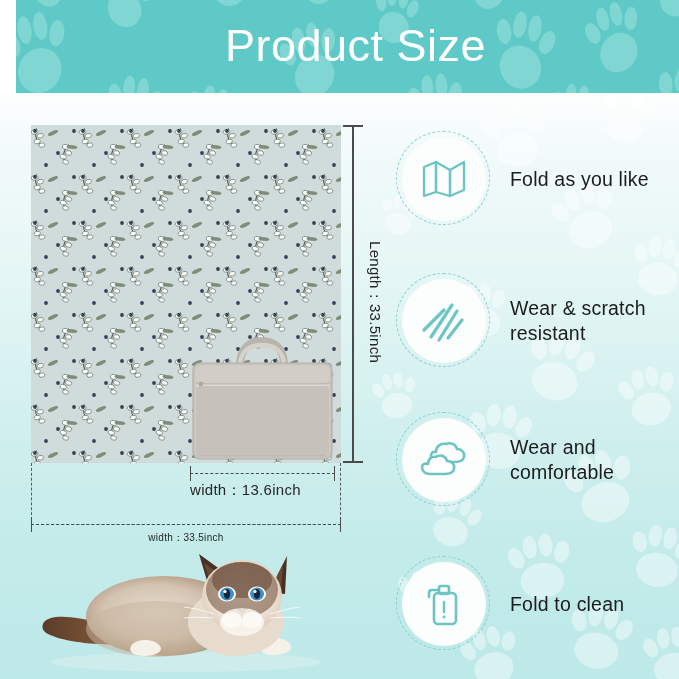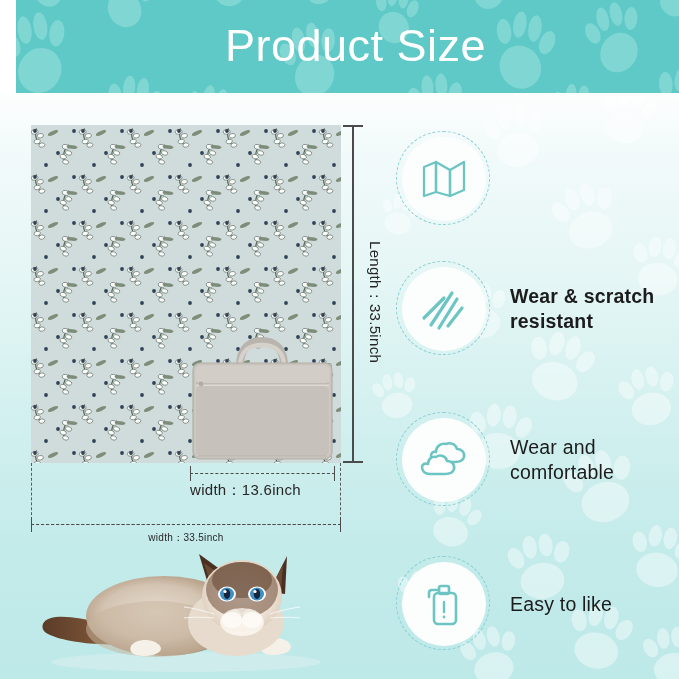--- a/index.html
+++ b/index.html
@@ -500,23 +500,24 @@
       <div class="feature-badge">
         <div class="badge-dashed"></div>
         <div class="badge-solid">
           <svg width="46" height="40" viewBox="0 0 46 40">
             <path d="M3,8 L15,3 L15,33 L3,37 Z" fill="none" stroke="#6cc5c3" stroke-width="2.3" stroke-linejoin="round"></path>
             <path d="M15,3 L29,11 L29,37 L15,33 Z" fill="none" stroke="#6cc5c3" stroke-width="2.3" stroke-linejoin="round"></path>
             <path d="M29,11 L43,3 L43,31 L29,37 Z" fill="none" stroke="#6cc5c3" stroke-width="2.3" stroke-linejoin="round"></path>
           </svg>
         </div>
       </div>
+      <div class="feature-label">Fold as you like</div>
     </div>
 
-    <div class="feature-row" style="top:130px;font-weight:bold;">
+    <div class="feature-row" style="top:142px;">
       <div class="feature-badge">
         <div class="badge-dashed"></div>
         <div class="badge-solid">
           <svg width="46" height="44" viewBox="0 0 46 44">
             <g stroke="#6cc5c3" stroke-width="3.2" stroke-linecap="round">
               <line x1="3" y1="31" x2="23" y2="11"></line>
               <line x1="10" y1="38" x2="31" y2="6"></line>
               <line x1="18" y1="41" x2="36" y2="12"></line>
               <line x1="27" y1="39" x2="41" y2="21"></line>
             </g>
@@ -547,18 +548,18 @@
         <div class="badge-solid">
           <svg width="40" height="46" viewBox="0 0 40 46">
             <rect x="10" y="12" width="22" height="31" rx="4" fill="none" stroke="#6cc5c3" stroke-width="2.6"></rect>
             <rect x="15" y="5" width="10" height="8" rx="2" fill="none" stroke="#6cc5c3" stroke-width="2.6"></rect>
             <path d="M15,9 L8,9 C6,9 5,10 5,12 L5,16" fill="none" stroke="#6cc5c3" stroke-width="2.6" stroke-linecap="round"></path>
             <line x1="20" y1="21" x2="20" y2="31" stroke="#6cc5c3" stroke-width="2.4" stroke-linecap="round"></line>
             <circle cx="20" cy="36" r="1.4" fill="#6cc5c3"></circle>
           </svg>
         </div>
       </div>
-      <div class="feature-label">Easy to like</div>
+      <div class="feature-label">Fold to clean</div>
     </div>
 
   </div>
 
 </div>
 
 </body></html>

